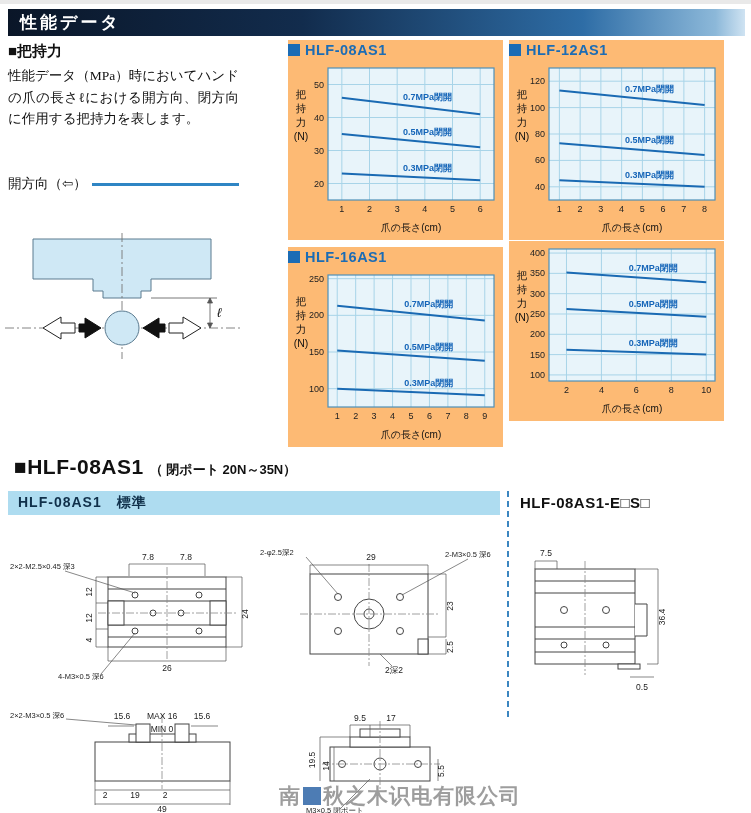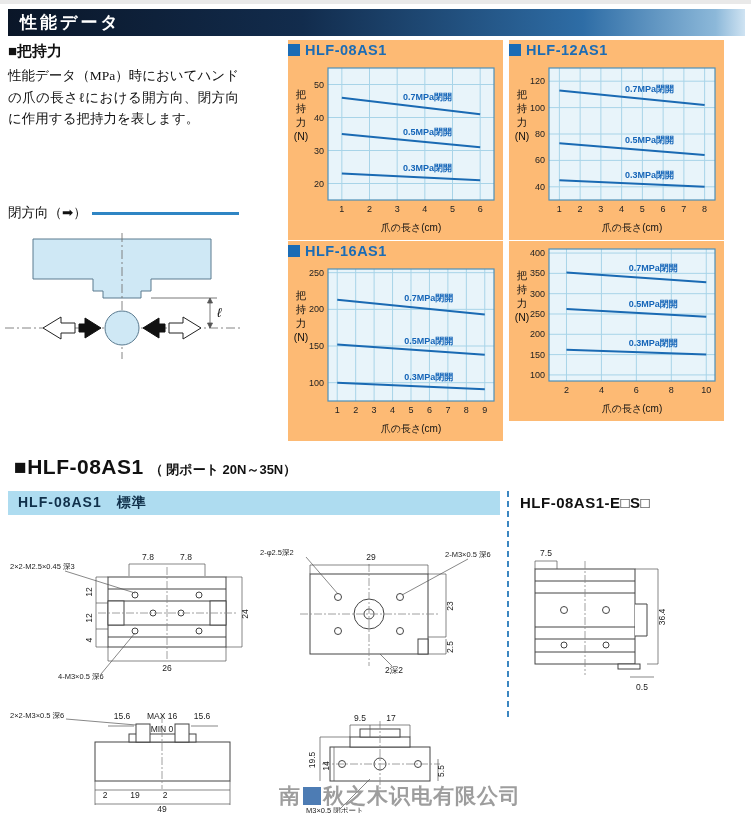--- a/index.html
+++ b/index.html
@@ -19,21 +19,21 @@
   .legend-label { font-family:"Liberation Serif",serif; font-size:13.5px; color:#111; white-space:nowrap; }
   .legend-line { flex:1; height:3px; background:#2f85c4; margin-left:5px; }
   .legend-open { top:171px; }
   .legend-close { top:200px; }
 
   .diagram { position:absolute; left:5px; top:227px; }
 
   .chart { position:absolute; width:215px; background:#fdba74; }
   #chart0 { left:288px; top:36px; }
   #chart1 { left:509px; top:36px; }
-  #chart2 { left:288px; top:237px; }
+  #chart2 { left:288px; top:243px; }
   #chart3 { left:509px; top:237px; }
   .chart-title { display:flex; align-items:center; gap:5px; height:20px; }
   .chart-bullet { width:12px; height:12px; background:#1b6cb5; }
   .chart-title-text { color:#1b6cb5; font-size:14.5px; font-weight:bold; letter-spacing:.5px; }
 
   .model-heading { position:absolute; left:14px; top:451px; display:flex; align-items:baseline; color:#111; }
   .model-heading .main { font-size:21px; font-weight:bold; letter-spacing:.5px; }
   .model-heading .note { font-size:13px; font-weight:bold; margin-left:6px; }
 
   .std-bar { position:absolute; left:8px; top:487px; width:492px; height:24px; background:#aedcf0;
@@ -54,22 +54,22 @@
 
 <div class="page">
 
   <div class="banner">
     <span>性能データ</span>
   </div>
 
   <div class="grip-heading">■把持力</div>
   <p class="grip-desc">性能データ（MPa）時においてハンドの爪の長さℓにおける開方向、閉方向に作用する把持力を表します。</p>
 
-  <div class="legend legend-close">
-    <span class="legend-label">閉方向（➡）</span>
+  <div class="legend legend-open">
+    <span class="legend-label">開方向（⇦）</span>
     <span class="legend-line"></span>
   </div>
 
   <svg class="diagram" width="236" height="133" viewBox="0 0 236 133">
     <g stroke="#5a7a8f" stroke-width="1" fill="#cfe8f5">
       <path d="M28,8 h178 v40 h-60 v12 h-10 v7 h-38 v-7 h-10 v-12 h-60 z"></path>
     </g>
     <g stroke="#777" stroke-width="0.9" stroke-dasharray="9 3 2 3" fill="none">
       <line x1="0" y1="97" x2="236" y2="97"></line>
       <line x1="117" y1="2" x2="117" y2="128"></line>

